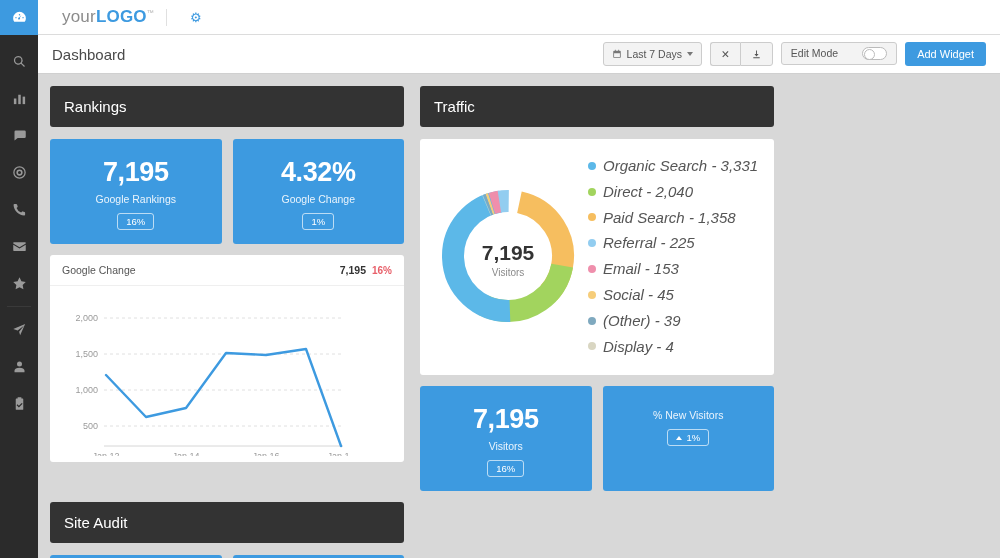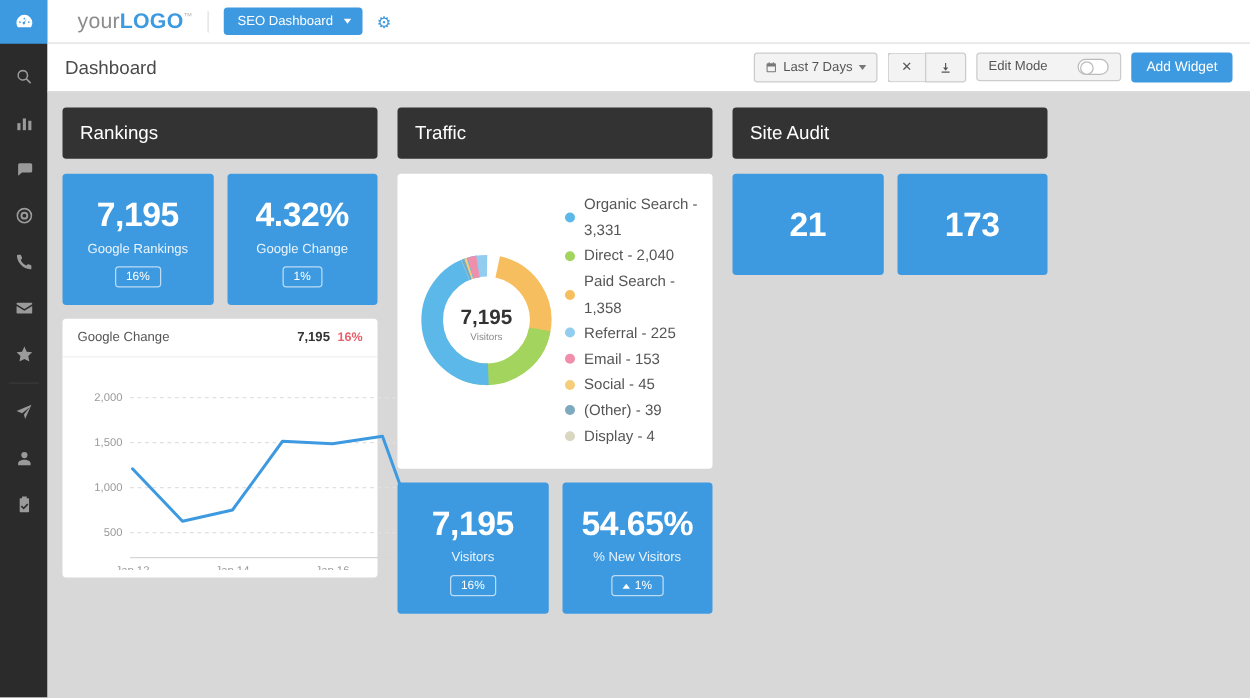--- a/index.html
+++ b/index.html
@@ -94,21 +94,21 @@
     font-size: 11px; padding: 6px 12px; cursor: pointer;
   }
 
   
   .board {
     position: absolute; left: 38px; top: 74px; right: 0; bottom: 0;
     background: #d8d8d8; padding: 12px 12px 0 12px;
     display: flex; flex-wrap: wrap; gap: 0 16px; align-content: flex-start;
     overflow: hidden;
   }
-  .col { width: 252px; }
+  .col { width: 354px; }
 
   .sec-head {
     background: #333; color: #fff; border-radius: 3px;
     font-size: 15px; padding: 12px 14px; margin-bottom: 12px;
   }
 
   .kpi-row { display: flex; gap: 11px; margin-bottom: 11px; }
   .kpi {
     flex: 1; background: #3d9ae0; border-radius: 3px; color: #fff;
     text-align: center; padding: 18px 4px 14px;
@@ -128,21 +128,21 @@
     display: flex; align-items: center; padding: 9px 12px;
     border-bottom: 1px solid #efefef;
   }
   .card-title { font-size: 10.5px; color: #555; }
   .card-right { margin-left: auto; font-size: 10.5px; color: #333; font-weight: bold; }
   .card-delta { color: #e8606a; font-weight: bold; font-size: 10px; margin-left: 6px; }
   .card-body { padding: 10px 8px 6px; }
 
   
   .donut-wrap { display: flex; align-items: center; padding: 14px 8px 16px; }
-  .legend { font-size: 12px; color: #555; line-height: 1.72; }
+  .legend { font-size: 15px; color: #555; line-height: 1.72; font-style: italic; }
   .legend-row { display: flex; align-items: center; gap: 7px; }
   .dot { width: 8px; height: 8px; border-radius: 50%; flex: none; }
   svg { display: block; }
 </style>
 </head>
 <body>
 
 <div class="app">
 
   <div class="rail">
@@ -206,24 +206,20 @@
           </svg>
       </div>
     </div>
   </div>
 
   <div class="topbar">
     <div class="brand">
       <span>your</span><b>LOGO</b><sup>™</sup>
     </div>
     <div class="vsep"></div>
-    <button class="pill-btn">
-      <span>SEO Dashboard</span>
-      <span class="caret"></span>
-    </button>
     <span class="gear-ico">⚙</span>
 
   </div>
 
   <div class="pagehead">
     <div class="page-title">Dashboard</div>
     <div class="tools">
       <button class="tbtn">
         <svg viewBox="0 0 24 24" width="10" height="10" fill="#777">
             <path d="M7 2v2H5a2 2 0 00-2 2v13a2 2 0 002 2h14a2 2 0 002-2V6a2 2 0 00-2-2h-2V2h-2v2H9V2zm-2 8h14v9H5z"></path>
@@ -363,21 +359,20 @@
 
       <div class="kpi-row">
         <div class="kpi">
           <div class="kpi-val">7,195</div>
           <div class="kpi-lbl">Visitors</div>
           <div class="kpi-badge">
               <span>16%</span>
             </div>
         </div>
         <div class="kpi">
-          <div class="kpi-val">54.65%</div>
           <div class="kpi-lbl">% New Visitors</div>
           <div class="kpi-badge">
             <span class="up-arrow"></span>
             <span>1%</span>
           </div>
         </div>
       </div>
     </div>
 
     <div class="col">

